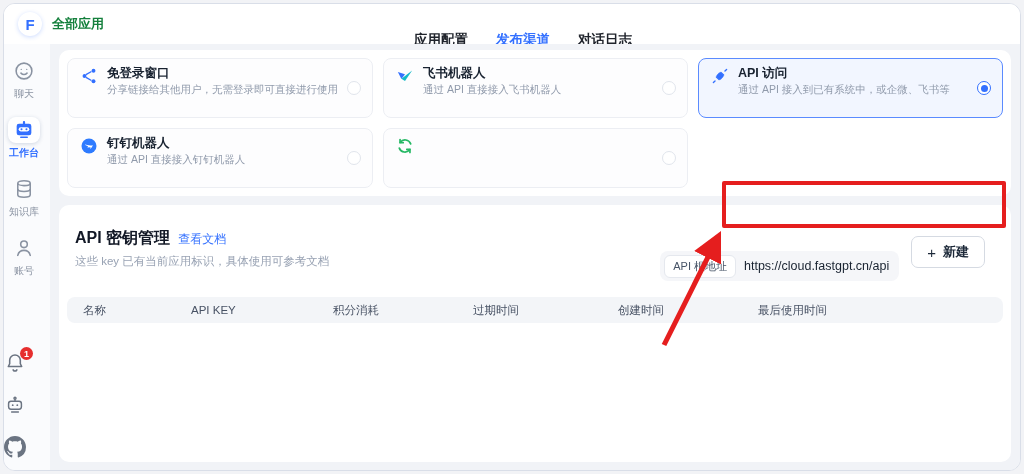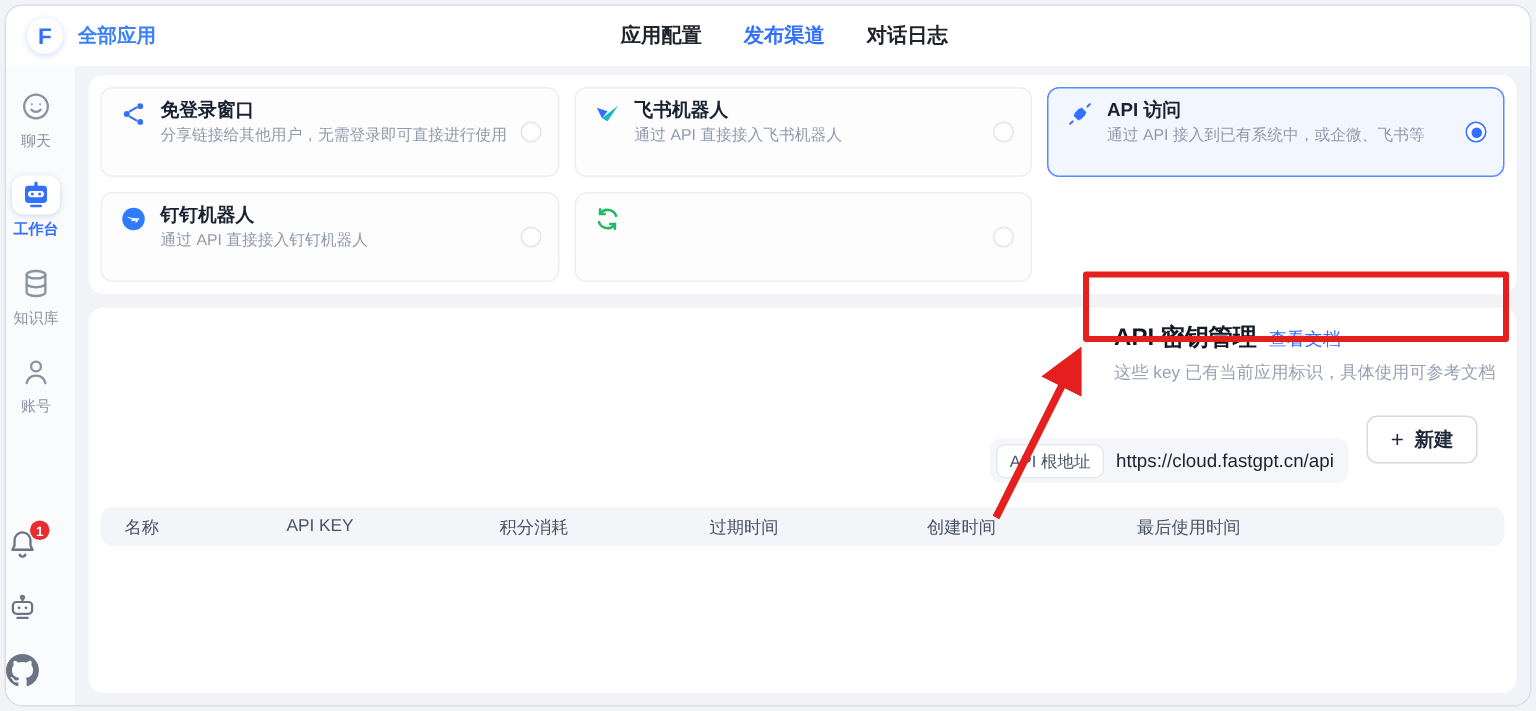--- a/index.html
+++ b/index.html
@@ -6,22 +6,22 @@
   html,body { width:1024px; height:474px; overflow:hidden; background:#f2f3f6;
     font-family:"Liberation Sans","DejaVu Sans",sans-serif; }
   .window { position:absolute; inset:3px; background:#fff; border:1px solid #d9dee8;
     border-radius:12px; overflow:hidden; }
 
   
   .topbar { height:40px; background:#fff; display:flex; align-items:center; position:relative; }
   .logo { width:24px; height:24px; border-radius:50%; background:#fff; margin-left:14px;
     box-shadow:0 1px 4px rgba(51,112,255,.25); display:flex; align-items:center; justify-content:center;
     color:#3370ff; font-weight:800; font-size:15px; }
-  .app-name { margin-left:10px; font-size:13px; font-weight:600; color:#3b82f6; }
-  .tabs { position:absolute; left:50%; transform:translateX(-45%); top:0; height:40px;
+  .app-name { margin-left:10px; font-size:13px; font-weight:600; color:#15803d; }
+  .tabs { position:absolute; left:50%; transform:translateX(-45%); top:16px; height:40px;
     display:flex; align-items:center; gap:28px; }
   .tab { font-size:13.5px; font-weight:600; color:#20242c; cursor:pointer; }
   .tab.active { color:#3370ff; }
 
   
   .layout { position:absolute; top:40px; left:0; right:0; bottom:0; display:flex; }
   .sidebar { width:46px; background:#fafbfd; display:flex; flex-direction:column; align-items:flex-start;
     padding:14px 0 12px; flex-shrink:0; }
   .side-item { width:40px; display:flex; flex-direction:column; align-items:center; gap:3px;
     margin-bottom:16px; cursor:pointer; }
@@ -44,21 +44,21 @@
   .card.selected { border-color:#5b8bff; background:#f2f6ff; }
   .card-icon { width:18px; height:18px; margin-top:1px; flex-shrink:0; }
   .card-title { font-size:12.5px; font-weight:700; color:#182230; line-height:15px; }
   .card-desc { font-size:10.5px; color:#909aab; margin-top:2px; white-space:nowrap; overflow:hidden; }
   .radio { position:absolute; right:11px; top:50%; transform:translateY(-50%); width:14px; height:14px;
     border-radius:50%; border:1.5px solid #e1e5ec; background:#fff; }
   .radio.on { border-color:#3370ff; }
   .radio.on::after { content:""; position:absolute; inset:2.5px; border-radius:50%; background:#3370ff; }
 
   .panel-keys { flex:1; padding:10px 8px 8px; position:relative; display:flex; flex-direction:column; }
-  .keys-head { display:flex; justify-content:space-between; align-items:flex-end; padding:0 6px 0 8px;flex-direction:column; }
+  .keys-head { display:flex; justify-content:space-between; align-items:center; padding:0 6px 0 8px; }
   .keys-title-row { display:flex; align-items:baseline; gap:8px; }
   .keys-title { font-size:16px; font-weight:700; color:#121826; }
   .doc-link { font-size:12px; color:#3370ff; cursor:pointer; }
   .keys-desc { font-size:11.5px; color:#98a2b3; margin-top:5px; }
   .keys-controls { display:flex; align-items:center; gap:12px; margin-top:8px; margin-right:12px; }
   .base-url-box { background:#f5f6f9; border-radius:8px; height:30px; display:flex; align-items:center;
     gap:8px; padding:0 10px 0 4px;margin-top:28px; }
   .base-url-label { background:#fff; border:1px solid #e5e8ee; border-radius:6px; font-size:11px;
     color:#475467; padding:3px 8px; white-space:nowrap; }
   .base-url-value { font-size:12.5px; color:#182230; white-space:nowrap; }

